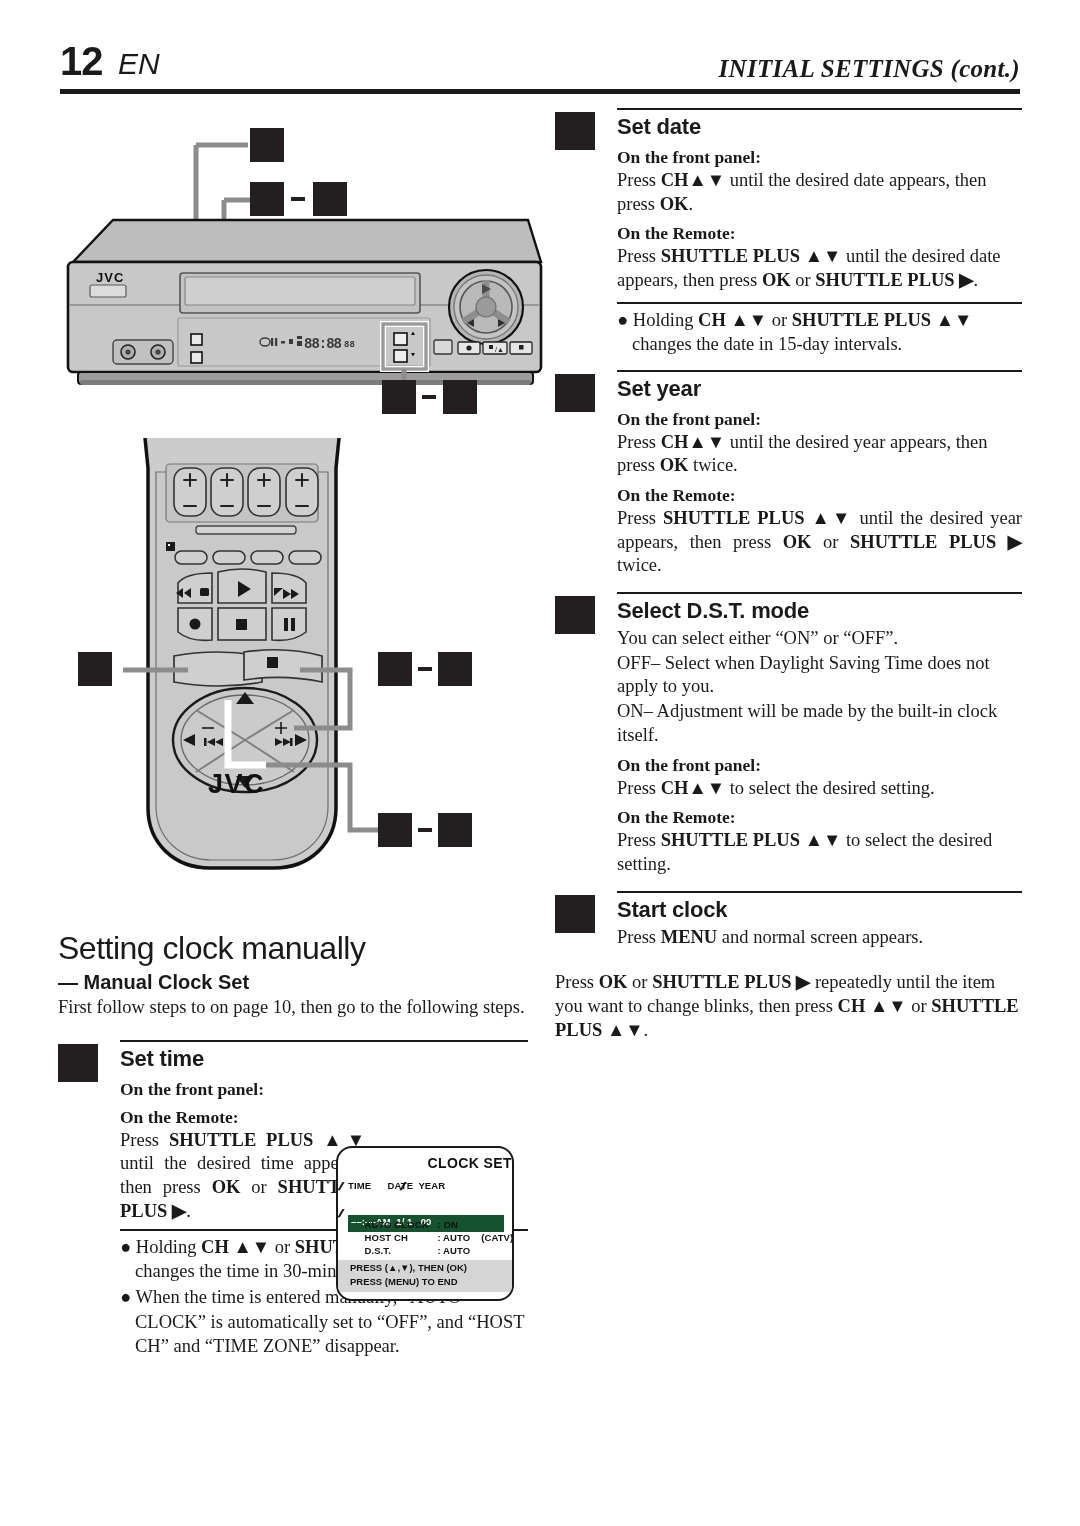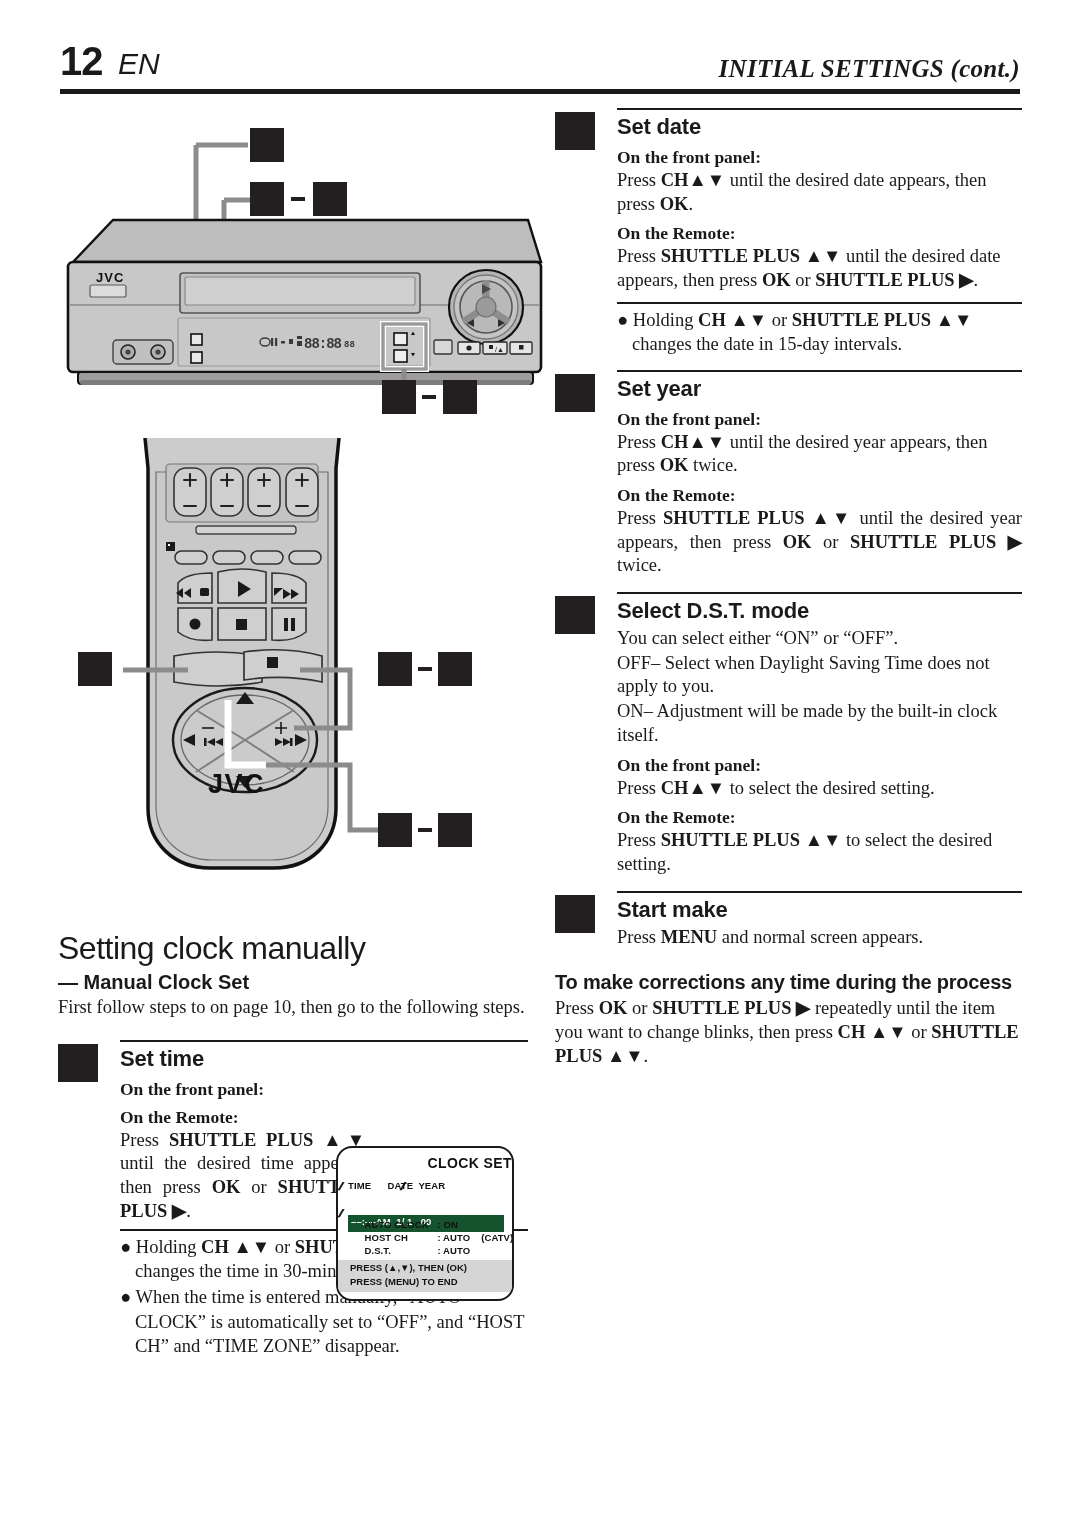--- a/index.html
+++ b/index.html
@@ -334,27 +334,26 @@
       <div class="p">Press <b>CH▲▼</b> to select the desired setting.</div>
       <div class="sub">On the Remote:</div>
       <div class="p">Press <b>SHUTTLE PLUS</b> <b>▲▼</b> to select the desired setting.</div>
     </div>
   </div>
 
   <div class="sec">
     <div class="sec-mark"></div>
     <div class="sec-body">
       <div class="sec-rule"></div>
-      <h2 class="sec-h">Start make</h2>
+      <h2 class="sec-h">Start clock</h2>
       <div class="p">Press <b>MENU</b> and normal screen appears.</div>
     </div>
   </div>
 
   <div style="margin-top:22px;">
-    <h3 class="sec-h" style="font-size:20px;">To make corrections any time during the process</h3>
     <div class="p">Press <b>OK</b> or <b>SHUTTLE PLUS</b> <b>▶</b> repeatedly until the item you want to change blinks, then press <b>CH ▲▼</b> or <b>SHUTTLE PLUS</b> <b>▲▼</b>.</div>
   </div>
 
 </div>
 
 <div id="lcol">
   <h1 id="title-main">Setting clock manually</h1>
   <h2 id="title-sub">— Manual Clock Set</h2>
   <div class="p">
     First follow steps

